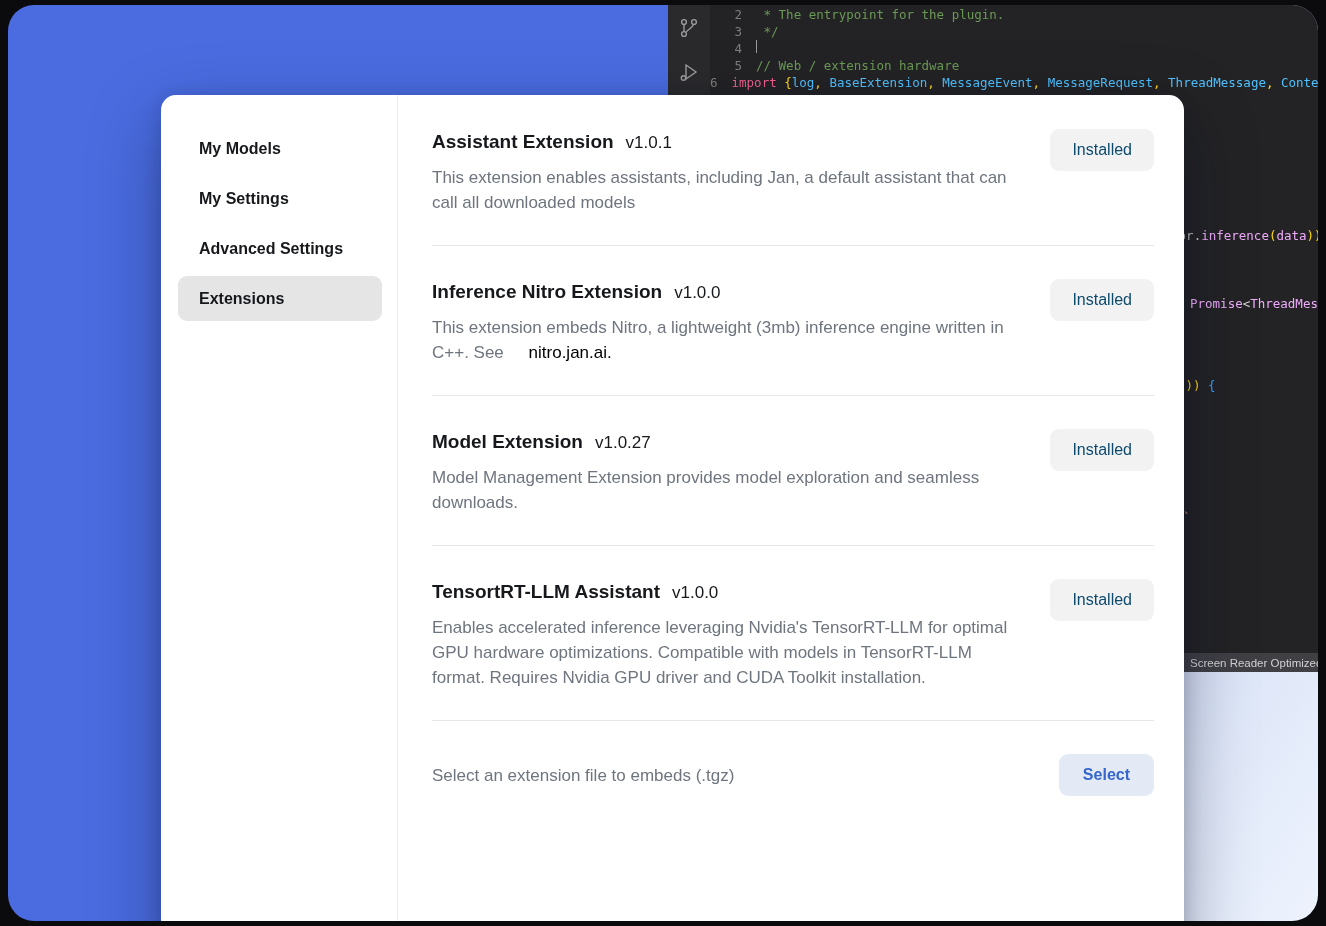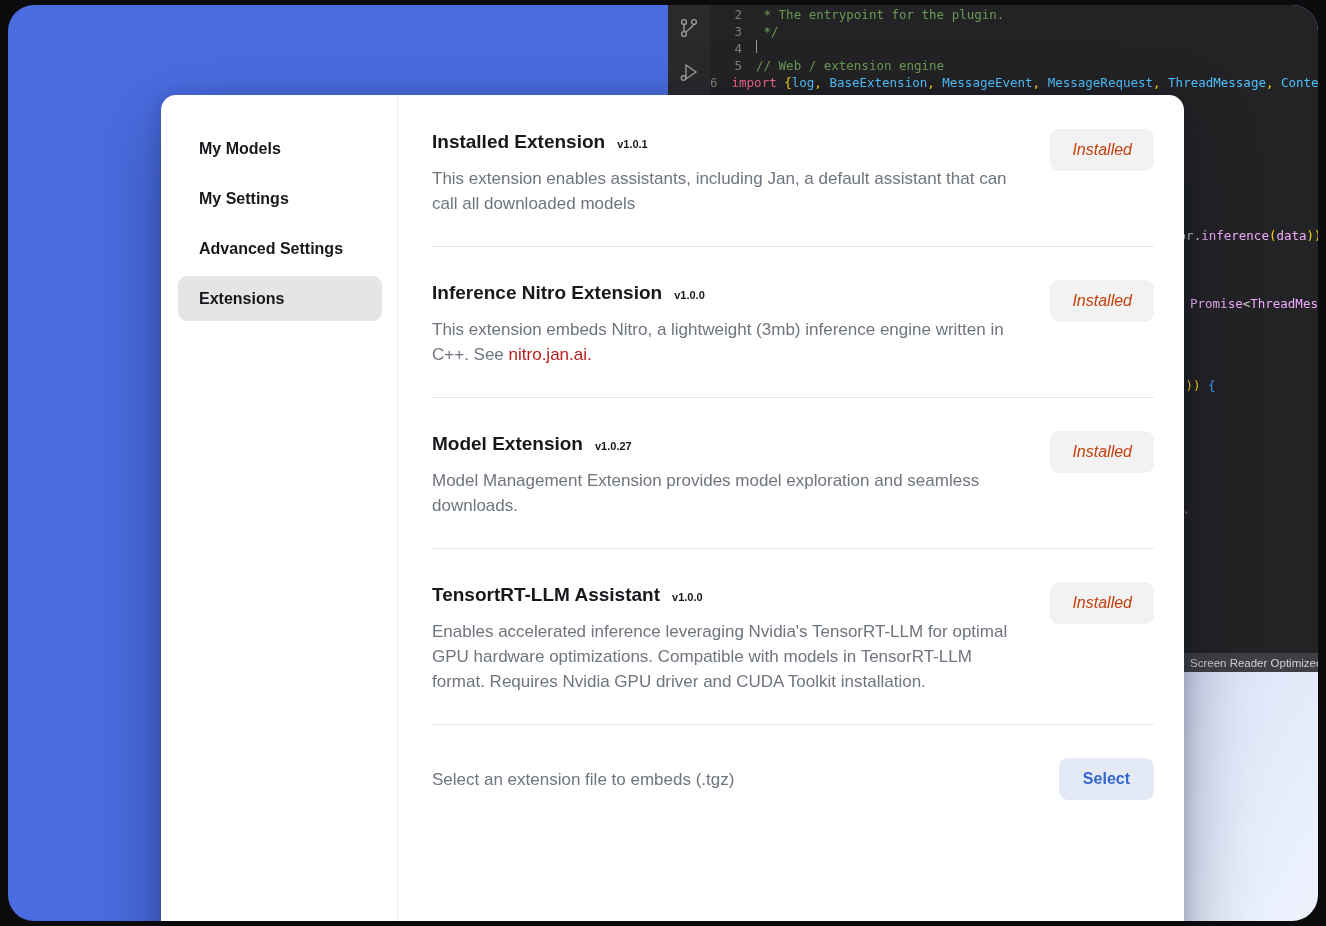--- a/index.html
+++ b/index.html
@@ -56,27 +56,27 @@
     margin-bottom:5px; border-radius:9px; font-size:16px; font-weight:700;
     color:#16181c; cursor:pointer; }
   .side-item.selected { background:#e5e5e5; }
   .content { flex:1; padding:34px 30px 0 34px; overflow:hidden; }
   .ext-row { display:flex; align-items:flex-start; justify-content:space-between;
     padding:0 0 30px 0; }
   .ext-row + .ext-row { border-top:1px solid #e7e7e7; padding-top:33px; }
   .ext-info { max-width:578px; }
   .ext-title { font-size:19px; line-height:26px; color:#16181c; }
   .ext-name { font-weight:700; }
-  .ext-version { font-weight:700; font-size:11px; margin-left:12px; }
+  .ext-version { font-weight:400; font-size:17px; margin-left:12px; }
   .ext-desc { margin-top:9px; font-size:17px; line-height:25px; color:#6e757e; }
-  .ext-desc a { color:#b91c1c; text-decoration:none; cursor:pointer; }
+  .ext-desc a { color:#000000; text-decoration:none; cursor:pointer;margin-left:20px; }
   .btn { border:none; border-radius:9px; font-size:16px; padding:12px 22px;
     cursor:pointer; font-family:"Liberation Sans", sans-serif; flex:0 0 auto;
     margin-left:20px; }
-  .btn.installed { background:#f2f2f2; color:#c2410c; font-weight:400;font-style:italic; }
+  .btn.installed { background:#f2f2f2; color:#0c4a6e; font-weight:400; }
   .btn.primary { background:#e4eaf5; color:#3566cd; font-weight:700;
     padding:12px 24px; }
 </style>
 </head>
 <body>
 
 <div class="page">
   <div class="hero">
 
     <div class="editor">
@@ -89,21 +89,21 @@
         </svg>
         <svg viewBox="0 0 22 22">
           <path d="M8 4 L18 11 L8 18 Z"></path>
             <circle cx="5.5" cy="17" r="2.2"></circle>
         </svg>
       </div>
       <div class="code-lines">
           <div class="code-line"><span class="num">2</span><span class="tok-comment"> * The entrypoint for the plugin.</span></div>
           <div class="code-line"><span class="num">3</span><span class="tok-comment"> */</span></div>
           <div class="code-line"><span class="num">4</span><span class="cursor-bar"></span></div>
-          <div class="code-line"><span class="num">5</span><span class="tok-comment">// Web / extension engine</span></div>
+          <div class="code-line"><span class="num">5</span><span class="tok-comment">// Web / extension hardware</span></div>
           <div class="code-line"><span class="num">6</span><span class="tok-keyword">import </span><span class="tok-punct">{</span><span class="tok-ident">log</span><span class="tok-punct">, </span><span class="tok-ident">BaseExtension</span><span class="tok-punct">, </span><span class="tok-ident">MessageEvent</span><span class="tok-punct">, </span><span class="tok-ident">MessageRequest</span><span class="tok-punct">, </span><span class="tok-ident">ThreadMessage</span><span class="tok-punct">, </span><span class="tok-ident">ContentType</span></div>
         </div>
       <div id="frags">
           <div class="frag frag-0"><span class="tok-gray">rator</span><span class="tok-plain">.</span><span class="tok-teal">inference</span><span class="tok-punct">(</span><span class="tok-teal">data</span><span class="tok-punct">))</span></div>
           <div class="frag frag-1"><span class="tok-teal">Promise</span><span class="tok-plain">&lt;</span><span class="tok-teal">ThreadMessage</span></div>
           <div class="frag frag-2"><span class="tok-string">"</span><span class="tok-punct">)) </span><span class="tok-blue">{</span></div>
           <div class="frag frag-3"><span class="tok-teal u">t}</span><span class="tok-string">`</span></div>
         </div>
       <div class="status-bar">
         <span class="status-left">go</span>
@@ -114,21 +114,21 @@
     <div class="modal">
       <div class="sidebar">
           <div class="side-item">My Models</div>
           <div class="side-item">My Settings</div>
           <div class="side-item">Advanced Settings</div>
           <div class="side-item selected">Extensions</div>
         </div>
       <div class="content">
           <div class="ext-row">
             <div class="ext-info">
-              <div class="ext-title"><span class="ext-name">Installed Extension</span><span class="ext-version">v1.0.1</span></div>
+              <div class="ext-title"><span class="ext-name">Assistant Extension</span><span class="ext-version">v1.0.1</span></div>
               <div class="ext-desc"><span>This extension enables assistants, including Jan, a default assistant that can call all downloaded models</span></div>
             </div>
             <button class="btn installed">Installed</button>
           </div>
           <div class="ext-row">
             <div class="ext-info">
               <div class="ext-title"><span class="ext-name">Inference Nitro Extension</span><span class="ext-version">v1.0.0</span></div>
               <div class="ext-desc"><span>This extension embeds Nitro, a lightweight (3mb) inference engine written in C++. See </span><a>nitro.jan.ai.</a></div>
             </div>
             <button class="btn installed">Installed</button>

